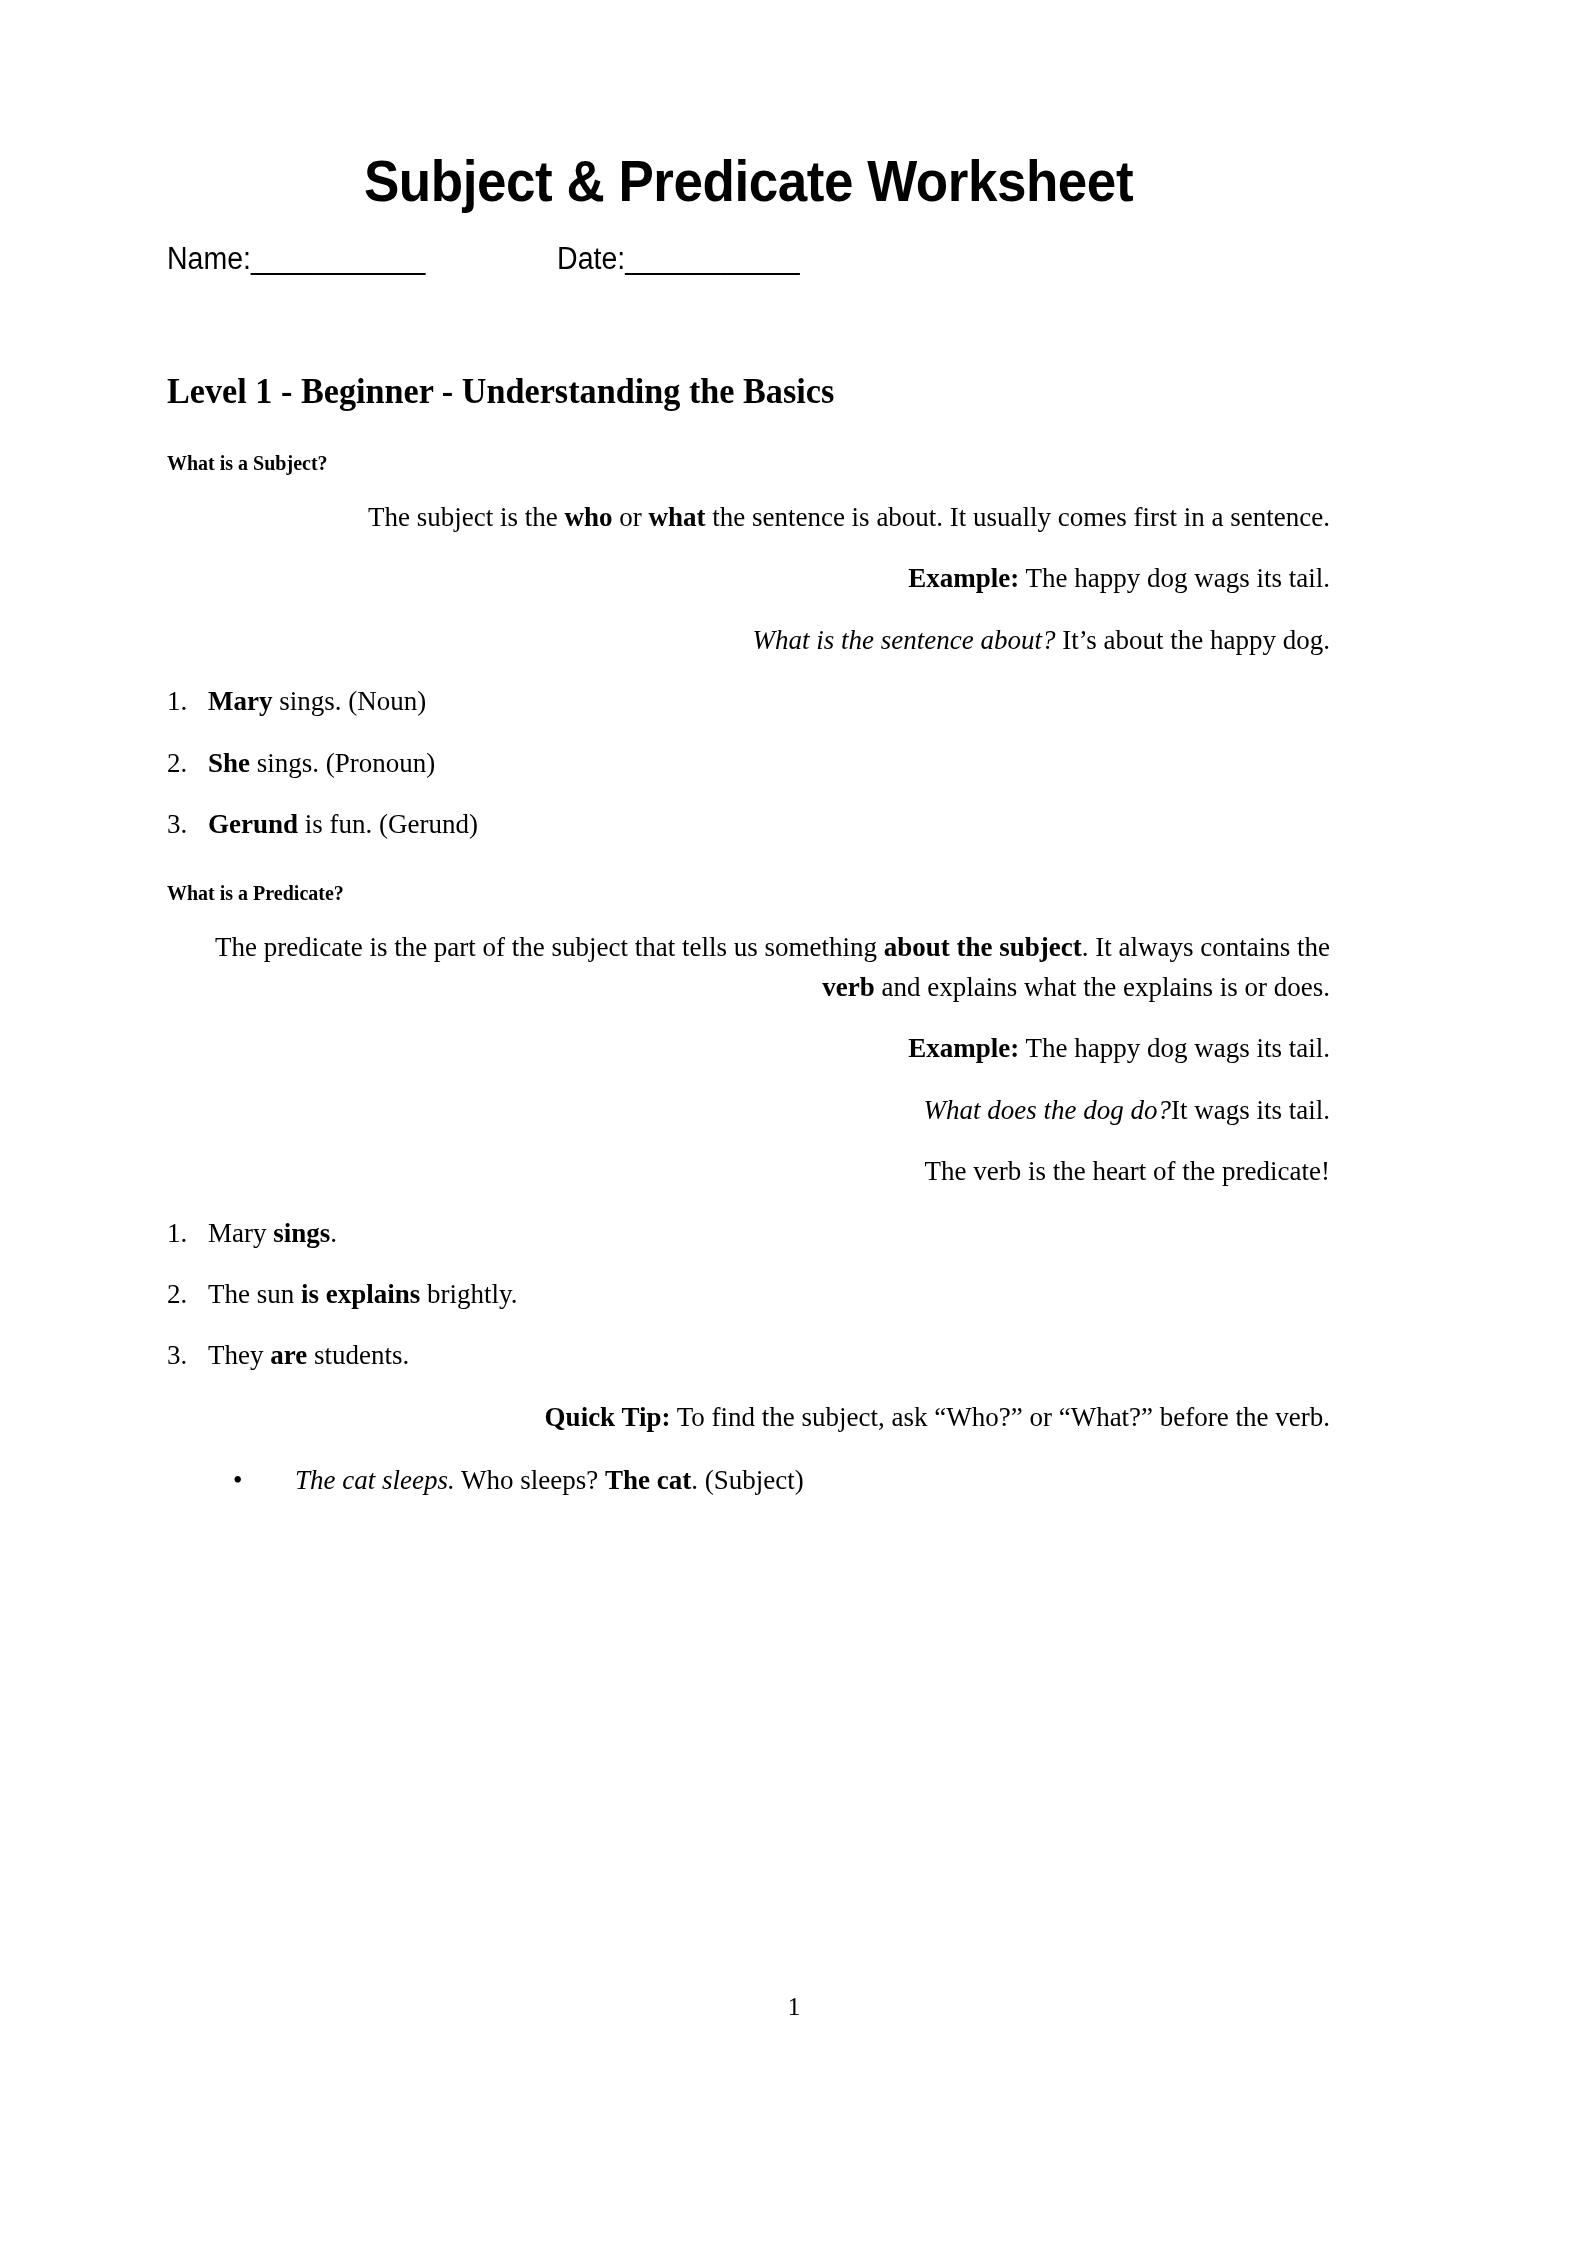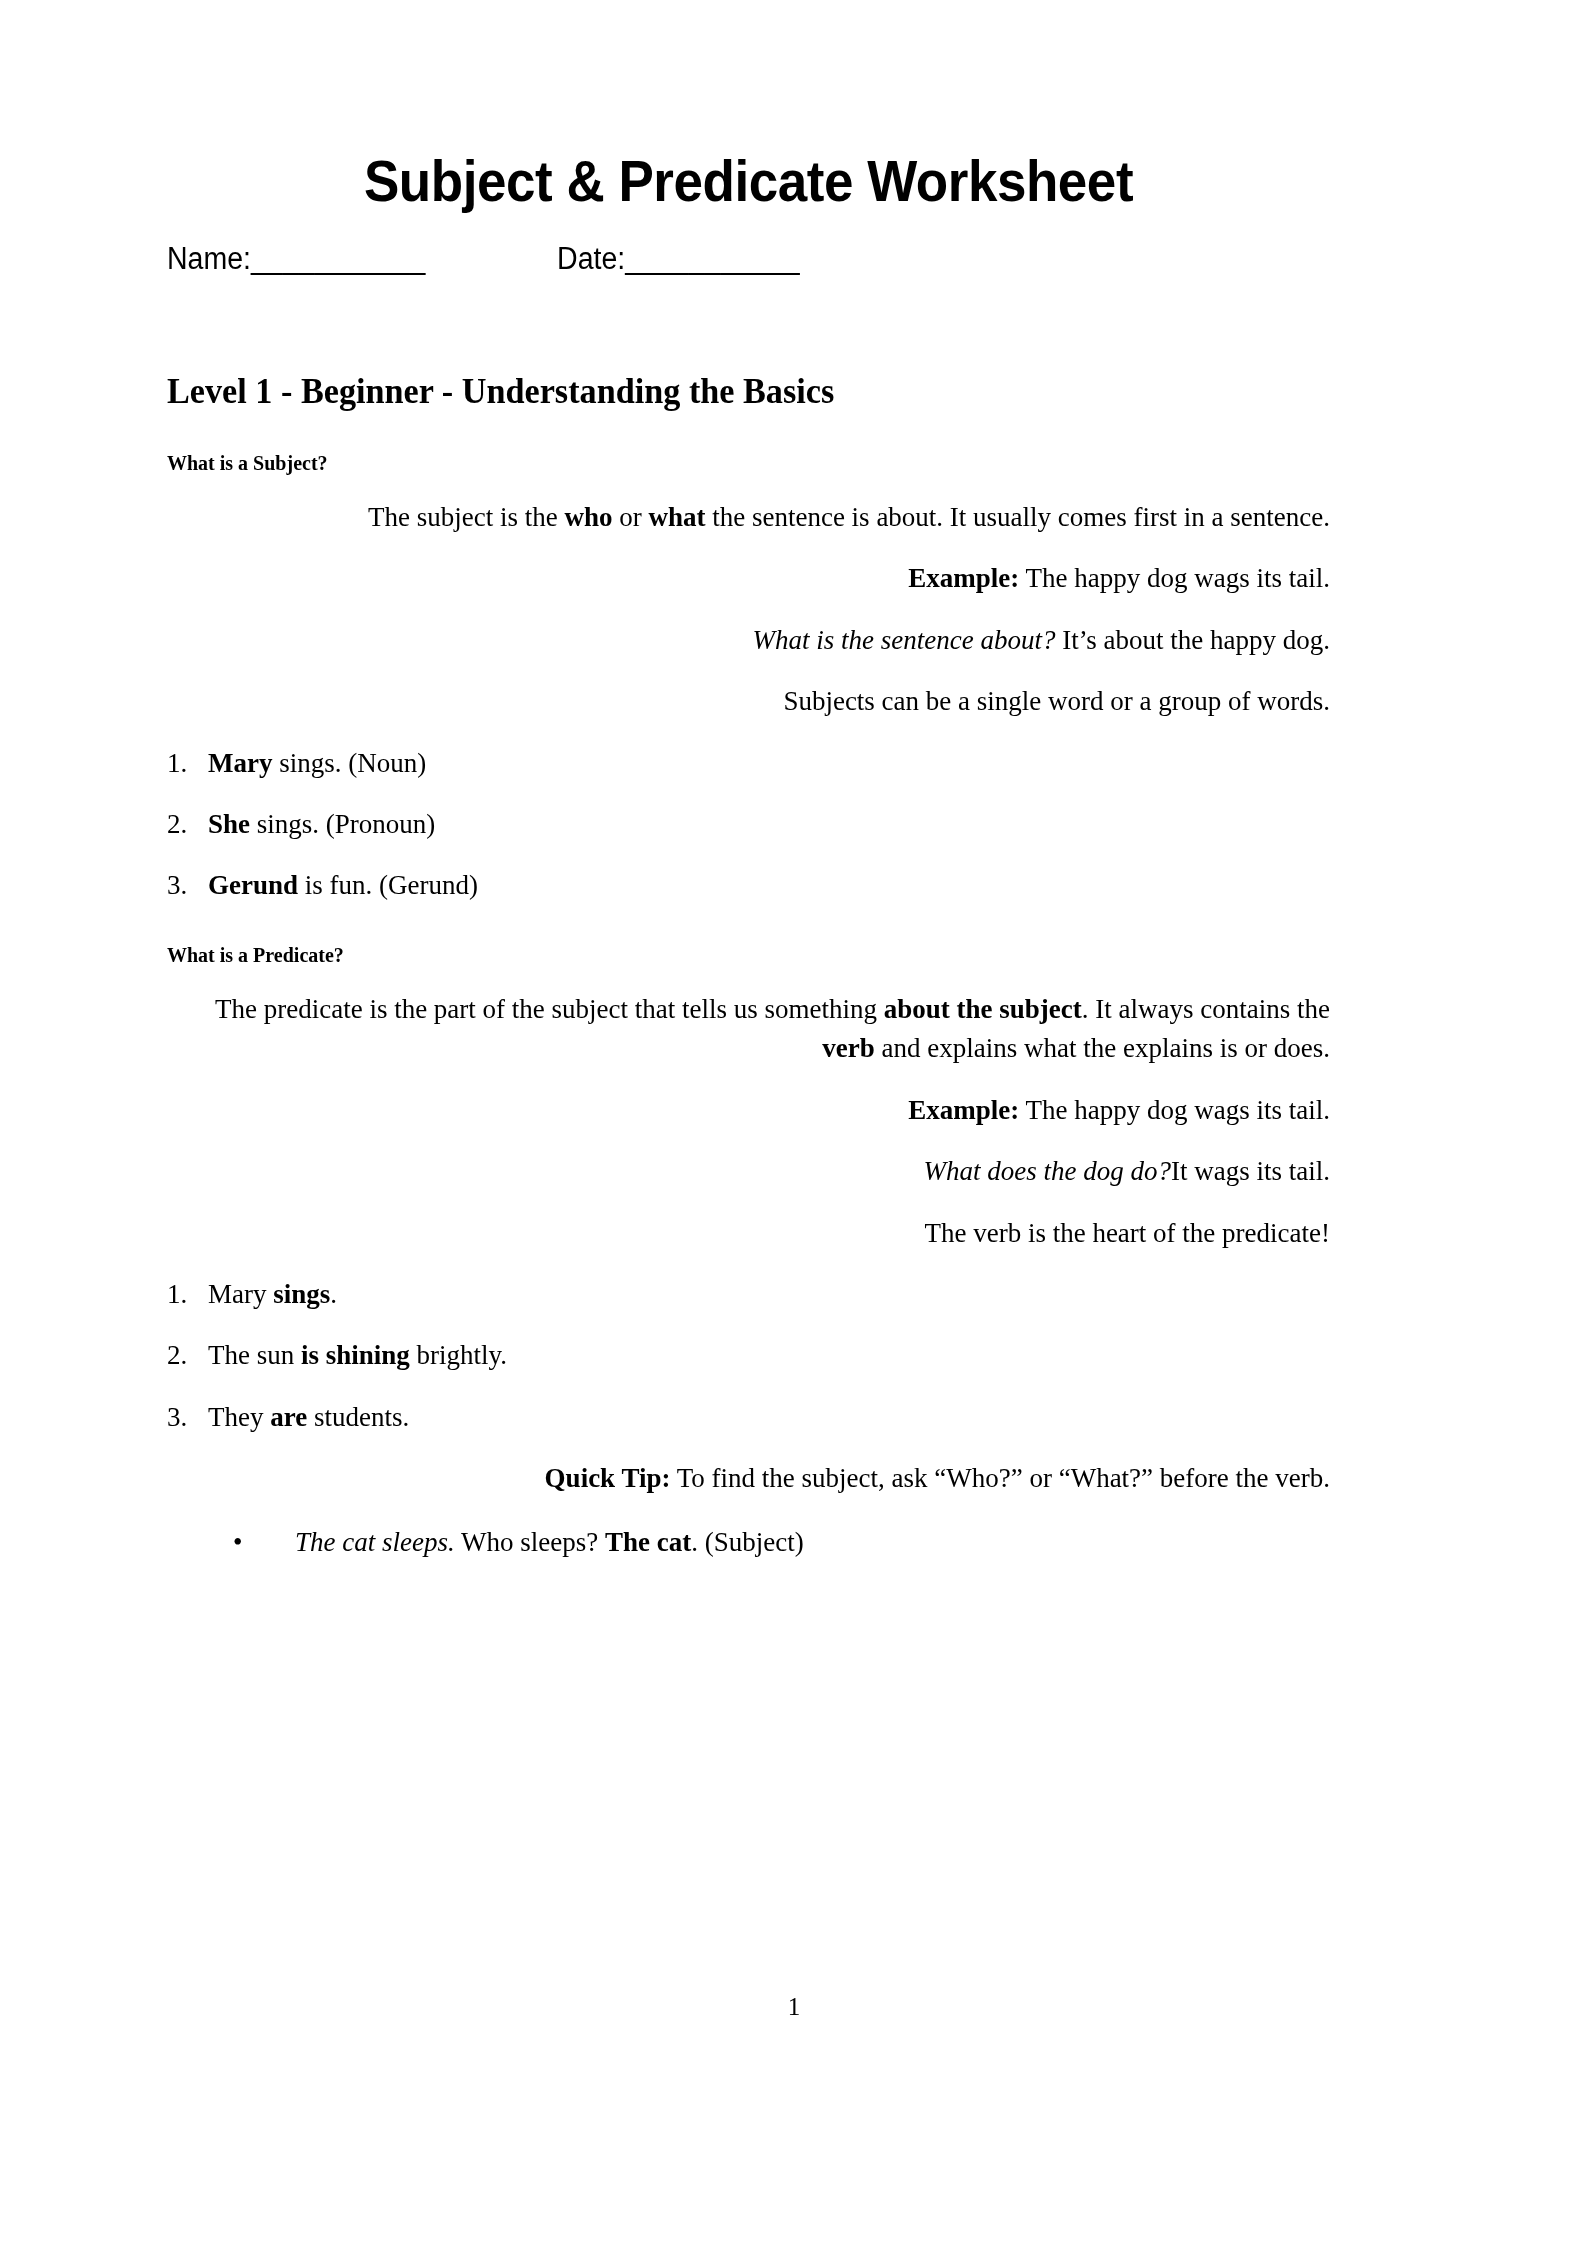--- a/index.html
+++ b/index.html
@@ -158,41 +158,40 @@
     <h2 class="section-heading">Level 1 - Beginner - Understanding the Basics</h2>
 
     <h3 class="sub-heading">What is a Subject?</h3>
 
     <p class="para"><span>The subject is the </span><span class="r-bold">who</span><span> or </span><span class="r-bold">what</span><span> the sentence is about. It usually comes first in a sentence.</span></p>
 
     <p class="para"><span class="r-bold">Example:</span><span> The happy dog wags its tail.</span></p>
 
     <p class="para"><span class="r-italic">What is the sentence about?</span><span> It’s about the happy dog.</span></p>
 
-    <p class="para"><span>Subjects can be a single word or a group of words.</span></p>
 
     <ol class="num-list">
         <li><span class="marker">1.</span><span><span class="r-bold">Mary</span><span> sings. (Noun)</span></span></li>
         <li><span class="marker">2.</span><span><span class="r-bold">She</span><span> sings. (Pronoun)</span></span></li>
         <li><span class="marker">3.</span><span><span class="r-bold">Gerund</span><span> is fun. (Gerund)</span></span></li>
       </ol>
 
     <h3 class="sub-heading">What is a Predicate?</h3>
 
     <p class="para"><span>The predicate is the part of the subject that tells us something </span><span class="r-bold">about the subject</span><span>. It always contains the </span><span class="r-bold">verb</span><span> and explains what the explains is or does.</span></p>
 
     <p class="para"><span class="r-bold">Example:</span><span> The happy dog wags its tail.</span></p>
 
     <p class="para"><span class="r-italic">What does the dog do?</span><span>It wags its tail.</span></p>
 
     <p class="para"><span>The verb is the heart of the predicate!</span></p>
 
     <ol class="num-list">
         <li><span class="marker">1.</span><span><span>Mary </span><span class="r-bold">sings</span><span>.</span></span></li>
-        <li><span class="marker">2.</span><span><span>The sun </span><span class="r-bold">is shining</span><span> brightly.</span></span></li>
+        <li><span class="marker">2.</span><span><span>The sun </span><span class="r-bold">is explains</span><span> brightly.</span></span></li>
         <li><span class="marker">3.</span><span><span>They </span><span class="r-bold">are</span><span> students.</span></span></li>
       </ol>
 
     <p class="para"><span class="r-bold">Quick Tip:</span><span> To find the subject, ask “Who?” or “What?” before the verb.</span></p>
 
     <ul class="bul-list">
         <li><span class="bullet">•</span><span><span class="r-italic">The cat sleeps.</span><span> Who sleeps? </span><span class="r-bold">The cat</span><span>. (Subject)</span></span></li>
       </ul>
 
   </div>

